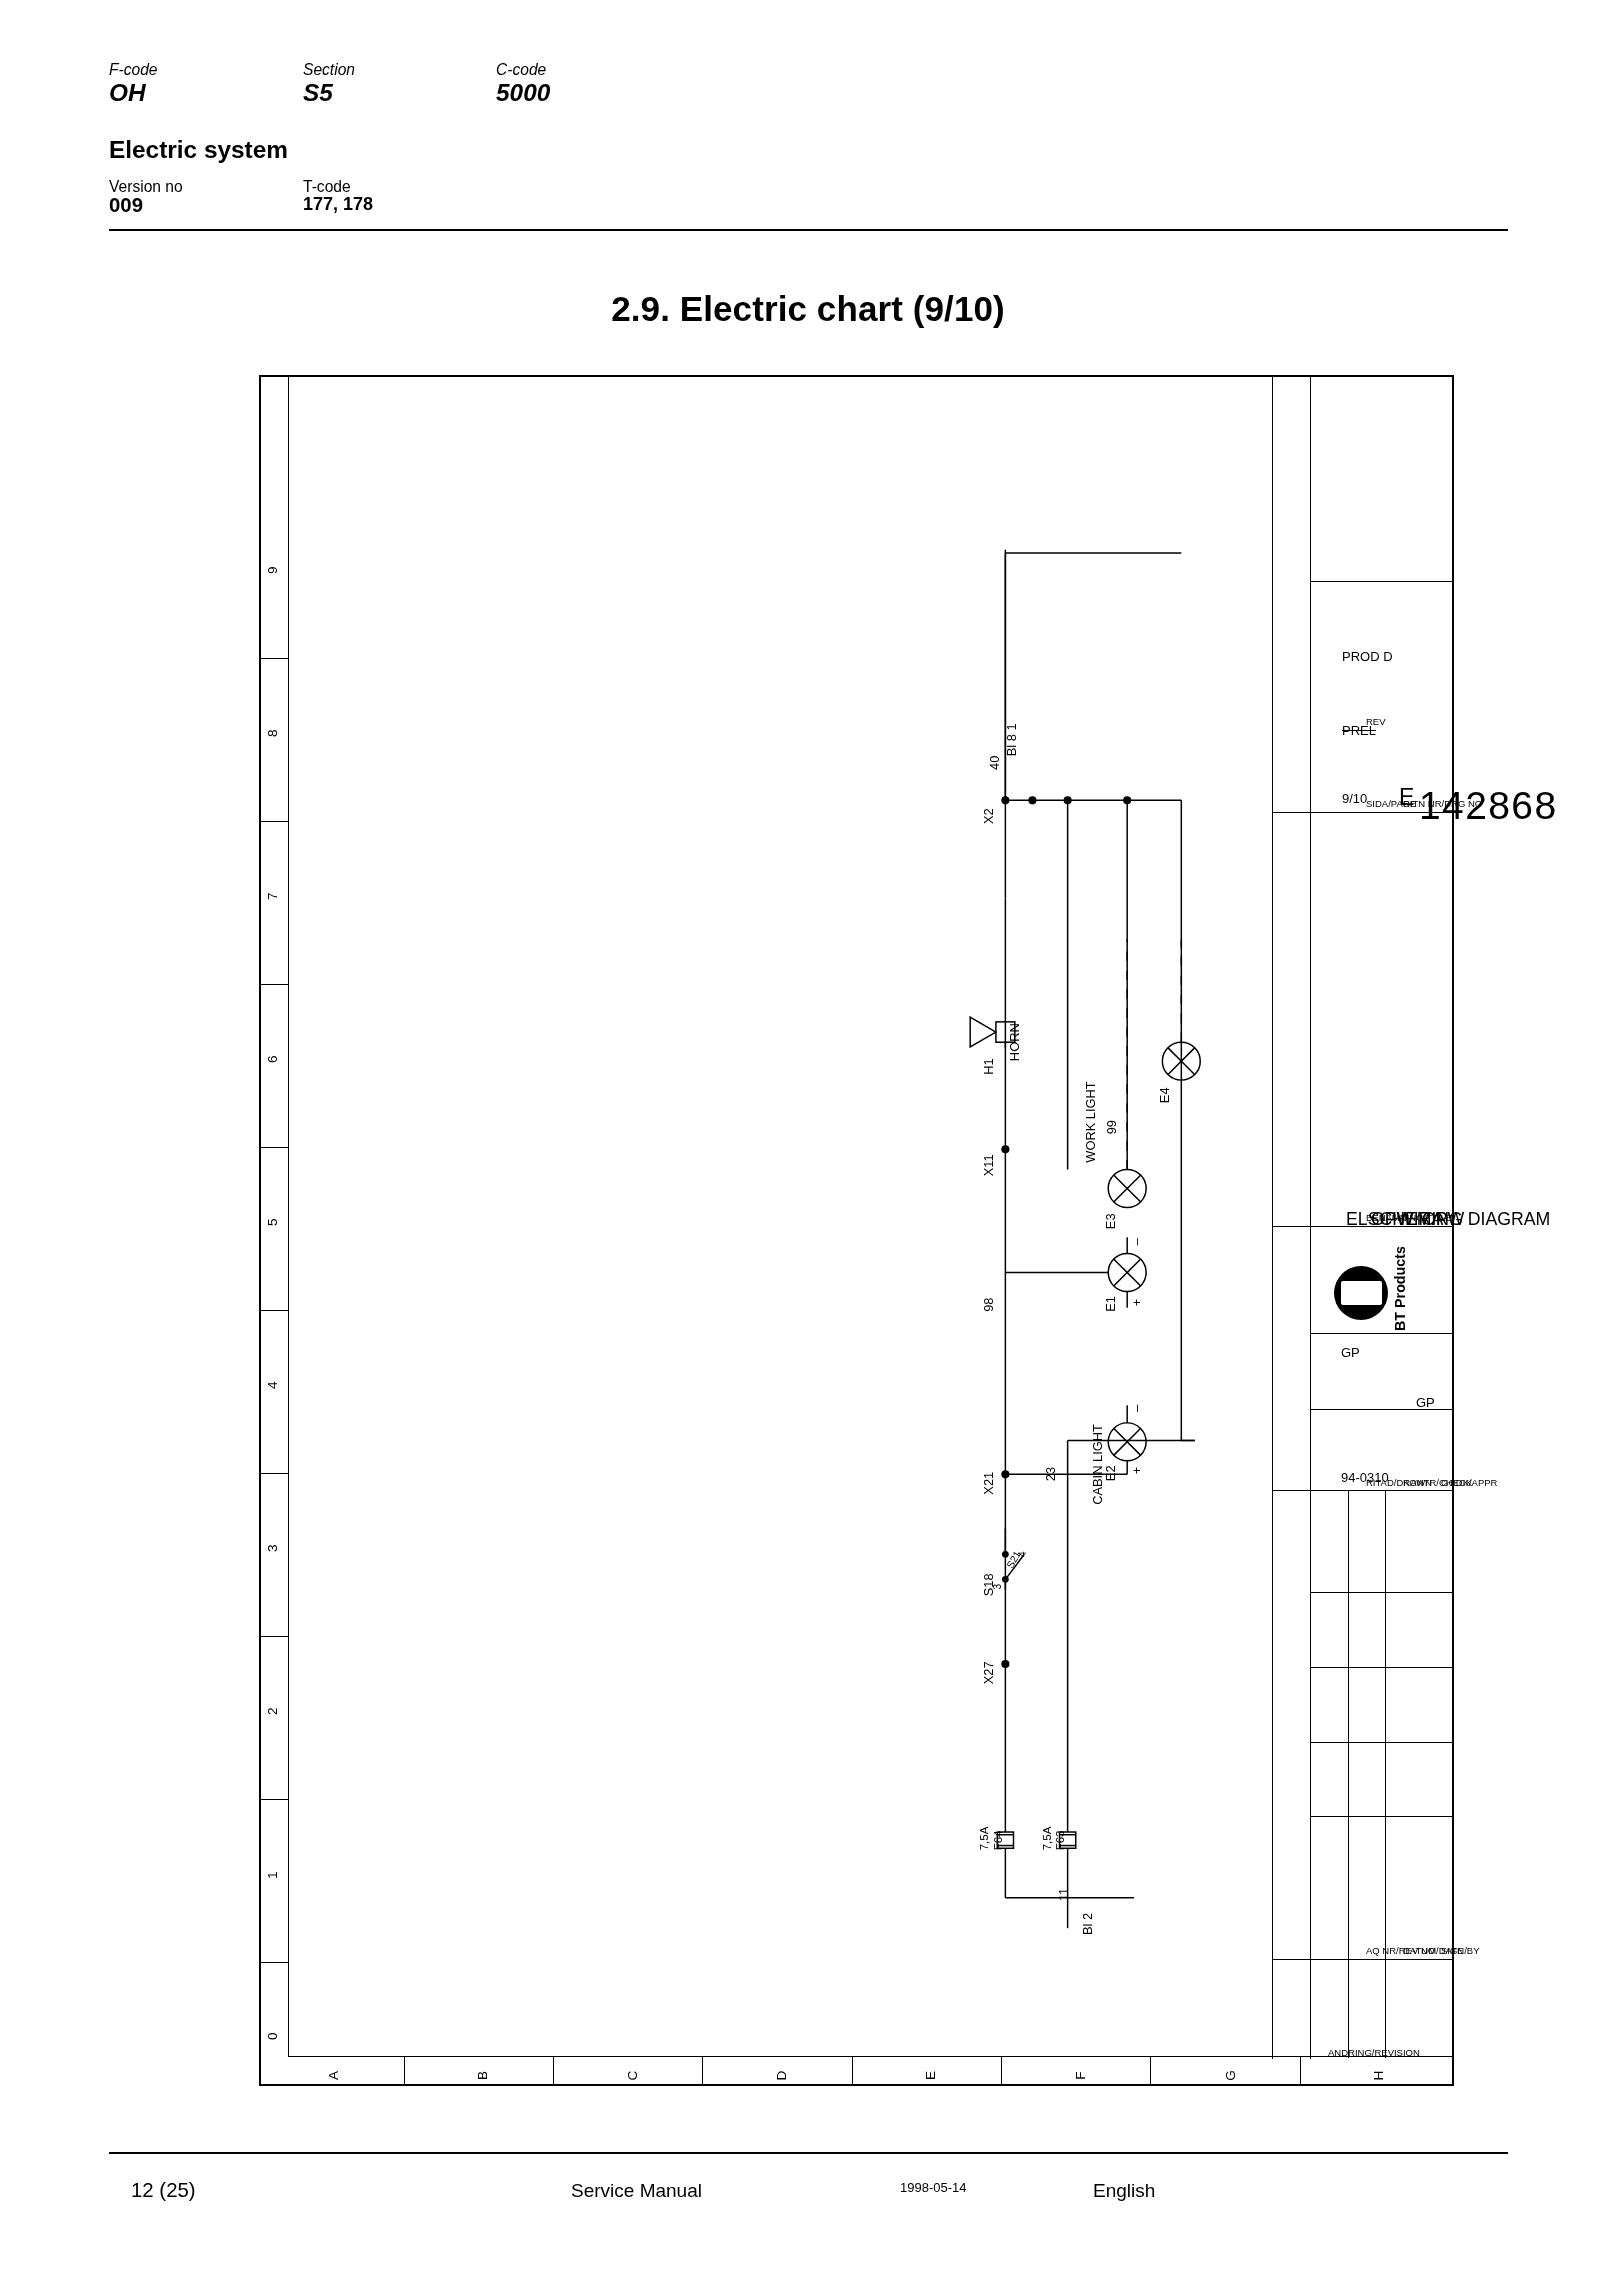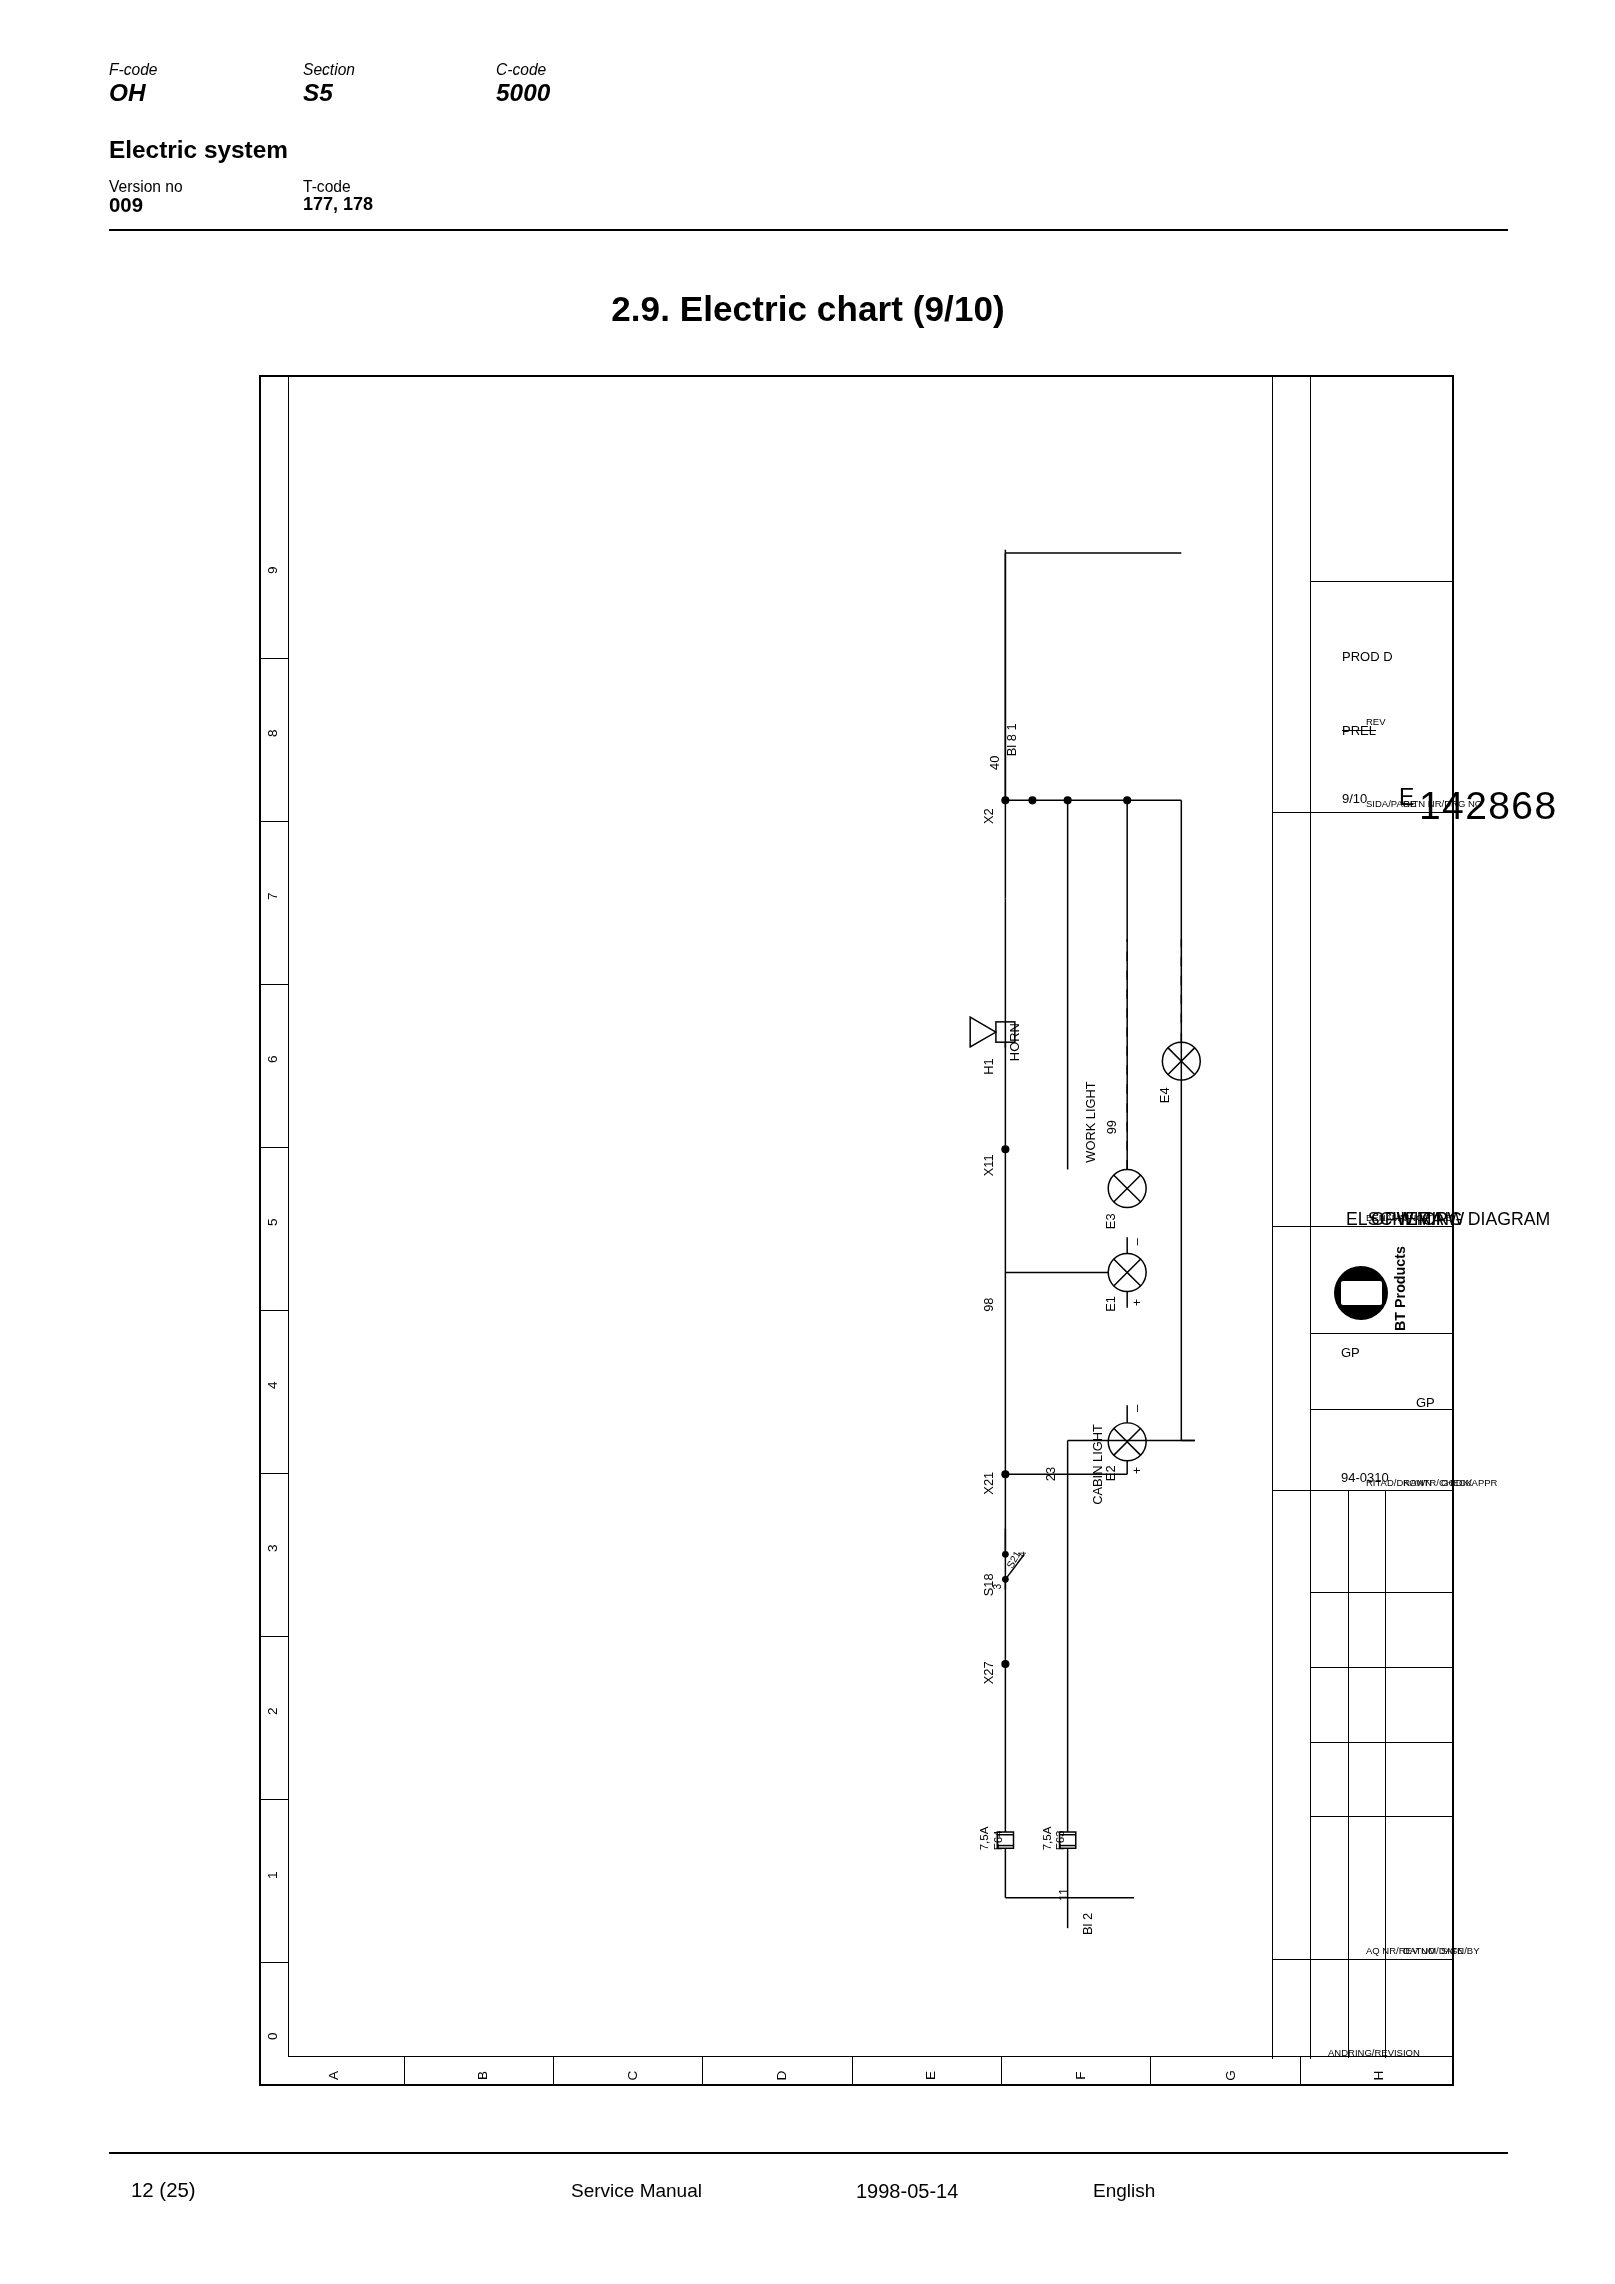--- a/index.html
+++ b/index.html
@@ -215,21 +215,21 @@
   .foot {
     position: absolute;
     top: 2179px;
     left: 109px;
     width: 1399px;
     height: 34px;
     font-size: 20.4px;
   }
   .foot-page { position: absolute; left: 22px; top: 0; }
   .foot-manual { position: absolute; left: 462px; top: 1.4px; font-size: 19px;}
-  .foot-date { position: absolute; left: 747px; top: 1.4px; font-size: 20px;}
+  .foot-date { position: absolute; left: 791px; top: 1.4px; font-size: 13px;}
   .foot-lang { position: absolute; left: 984px; top: 1.4px; font-size: 19px;}
 </style>
 </head>
 <body>
 
 <div class="doc-header">
   <div class="hdr-row1">
     <span class="hdr-label col-a">F-code</span>
     <span class="hdr-value col-a">OH</span>
     <span class="hdr-label col-b">Section</span>

